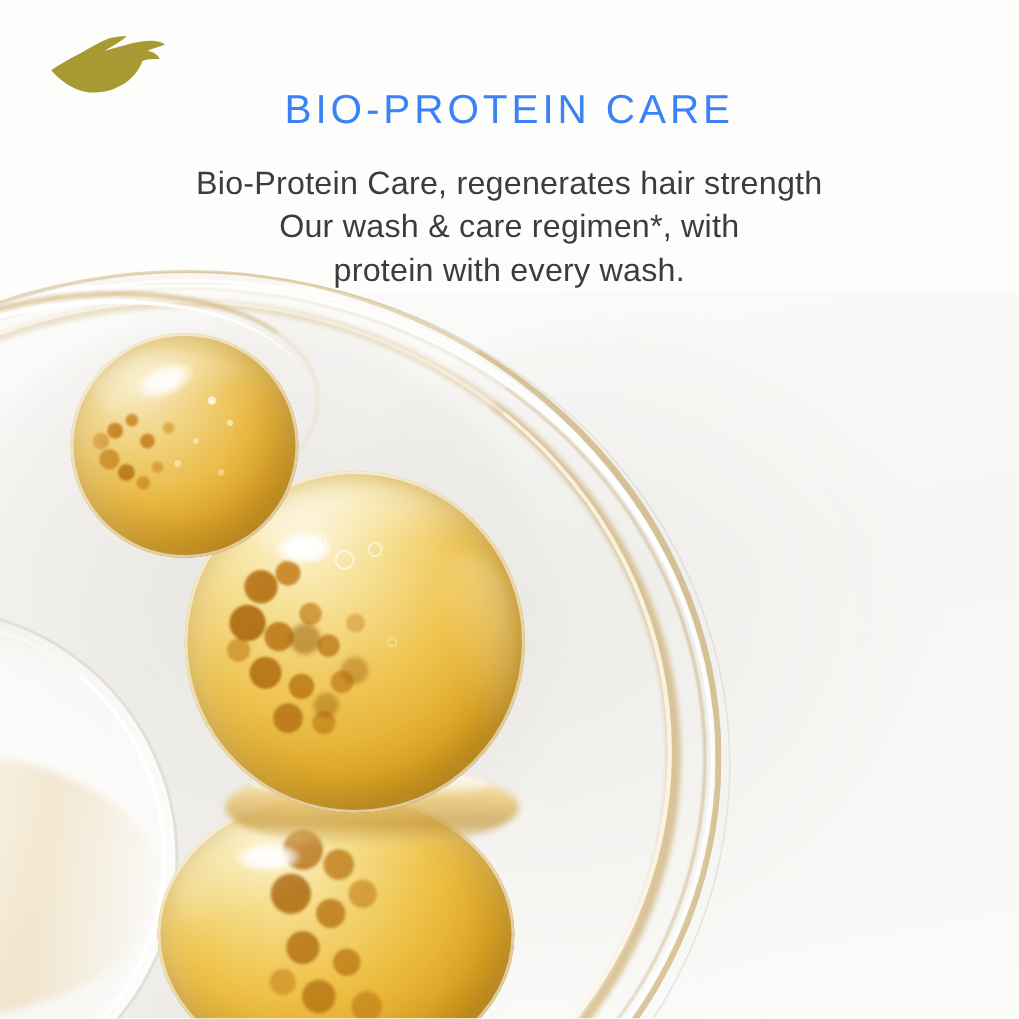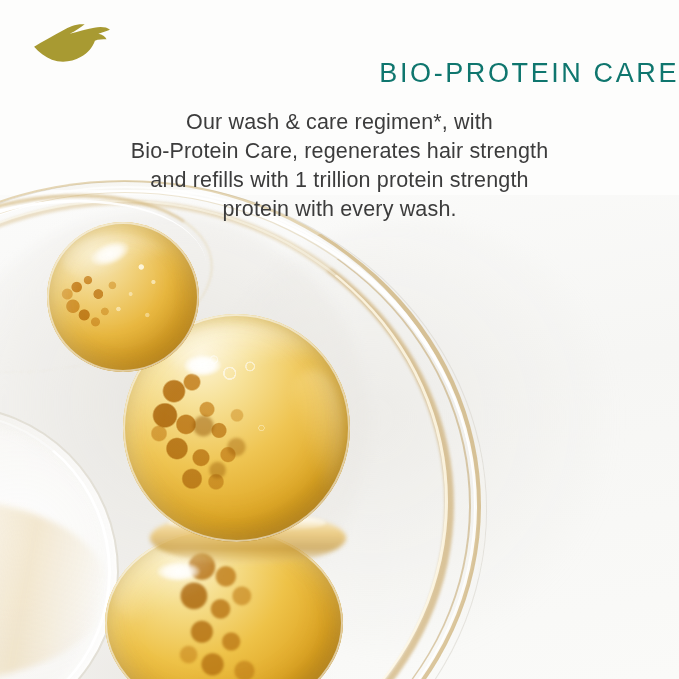--- a/index.html
+++ b/index.html
@@ -320,25 +320,25 @@
     filter:blur(1.4px);
   }
 
   
   #logo{
     position:absolute; left:30px; top:18px; width:82px; height:48px;
   }
   #title{
     position:absolute;
     left:0; right:0; top:58px;
-    text-align:right;
+    text-align:center;
     font-family:"Liberation Sans", sans-serif;
     font-size:27px;
     letter-spacing:2.6px;
-    color:#0f766e;
+    color:#3b82f6;
     font-weight:400;
     white-space:nowrap;
   }
   #body-copy{
     position:absolute;
     left:0; right:0; top:108px;
     text-align:center;
     font-family:"Liberation Sans", sans-serif;
     font-size:21.5px;
     line-height:29px;
@@ -417,19 +417,18 @@
                C 106 31, 100 31, 95 33
                C 92 42, 85 51, 74 57
                C 62 64, 46 66, 32 61
                C 22 57, 13 50, 6 42 Z" fill="#a89a32"></path>
     </svg>
   </div>
 
   <div id="title">BIO-PROTEIN CARE</div>
 
   <div id="body-copy">
+    <span class="l">Bio-Protein Care, regenerates hair strength</span>
     <span class="l">Our wash &amp; care regimen*, with</span>
-    <span class="l">Bio-Protein Care, regenerates hair strength</span>
-    <span class="l">and refills with 1 trillion protein strength</span>
     <span class="l">protein with every wash.</span>
   </div>
 
 </div>
 
 </body></html>

